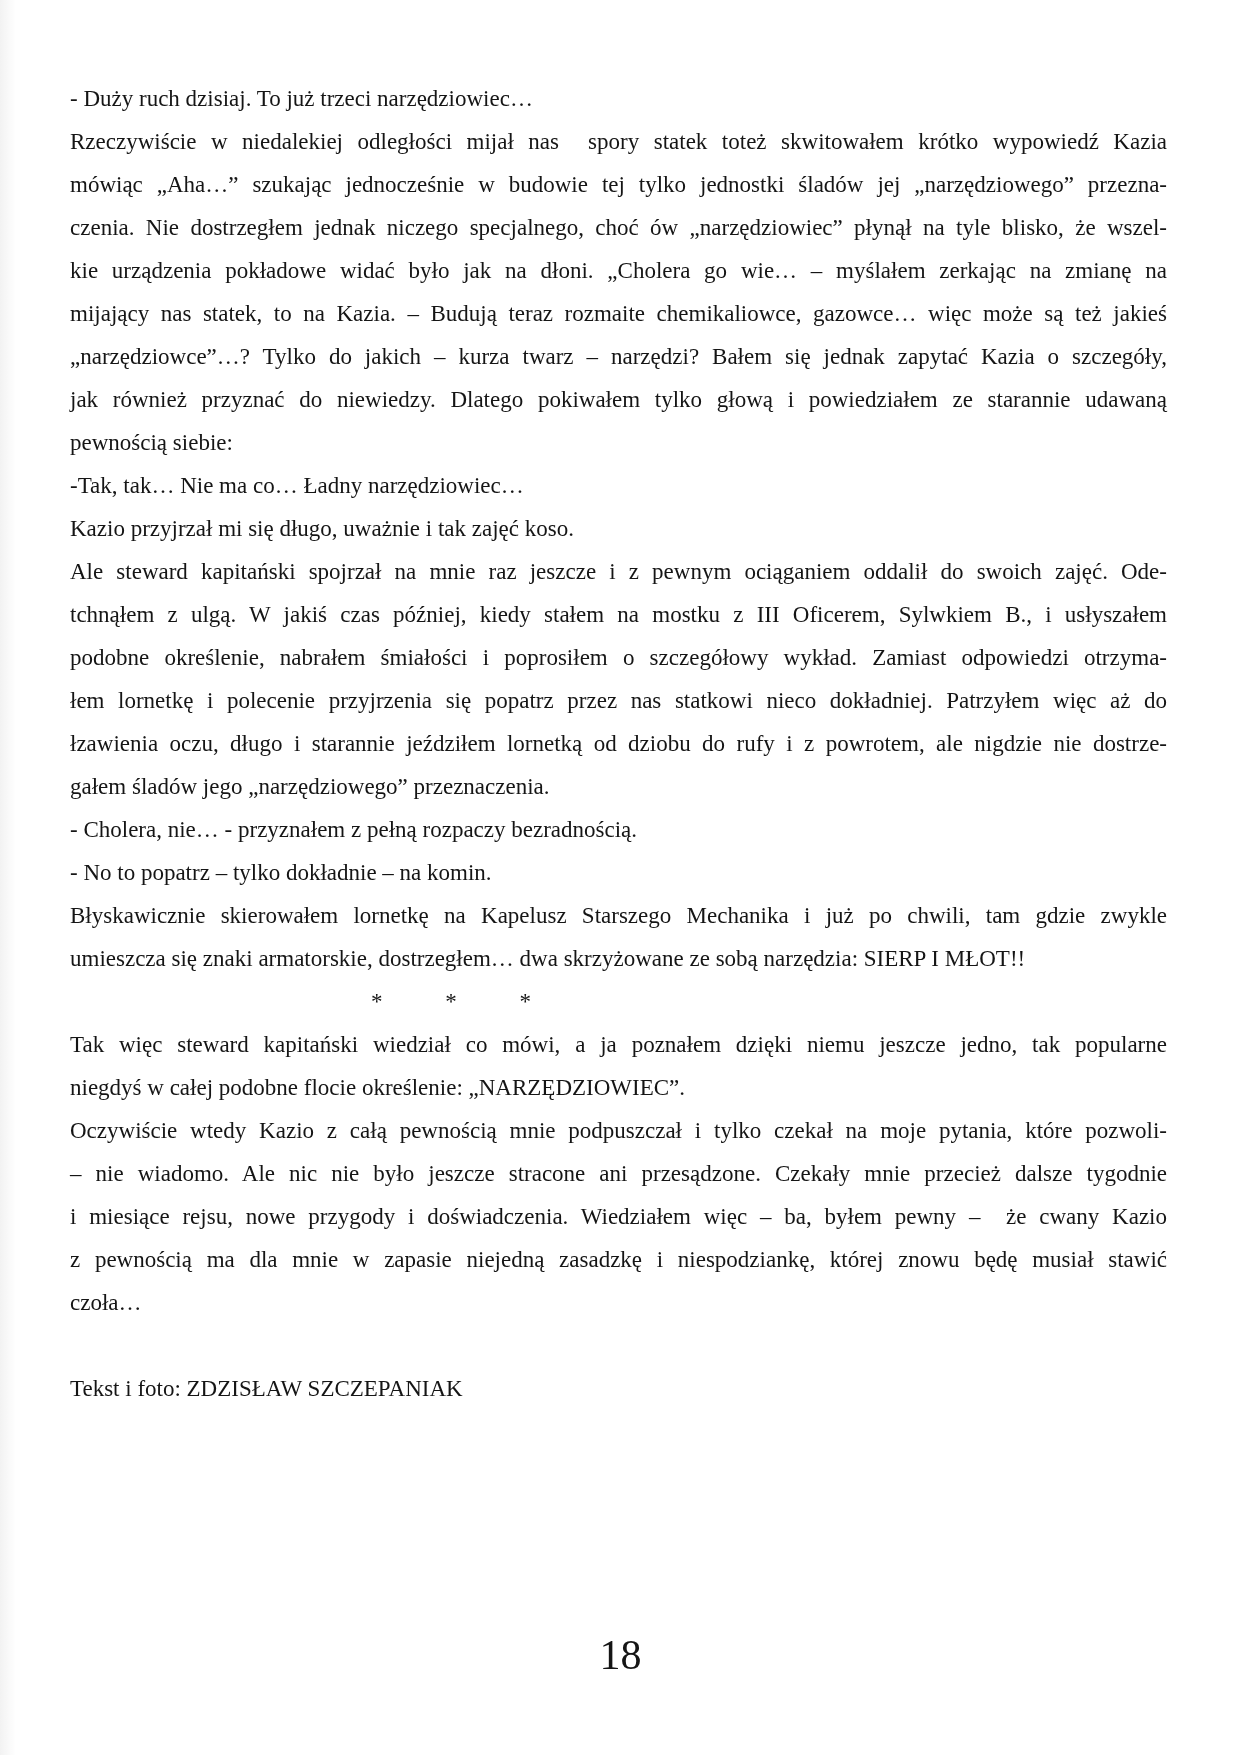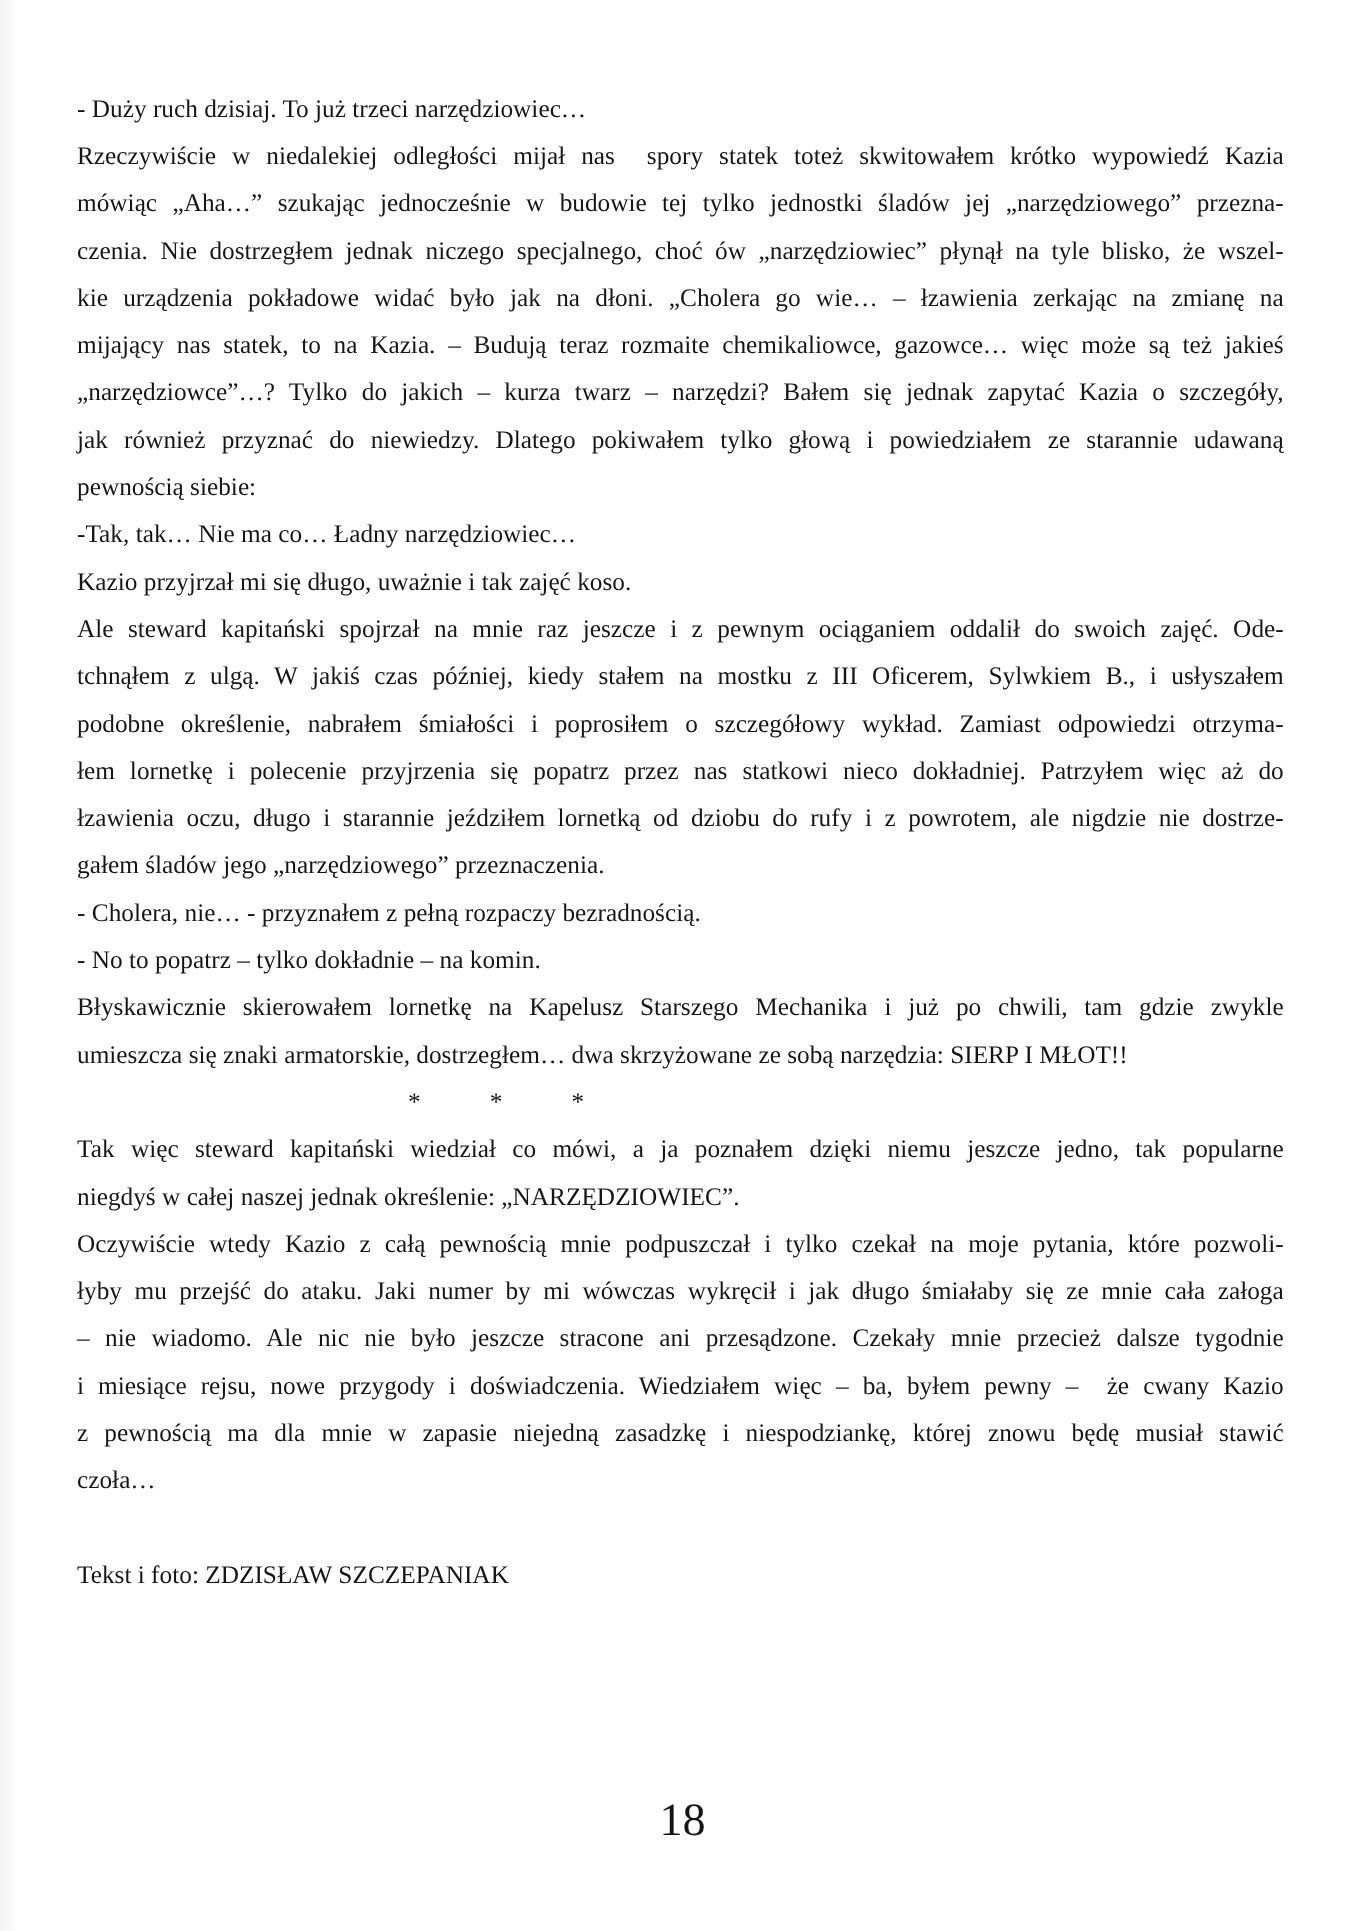--- a/index.html
+++ b/index.html
@@ -53,42 +53,41 @@
 </head>
 <body>
 
 <div class="scan-edge"></div>
 
 <main class="text-block" id="lines">
     <div class="line">- Duży ruch dzisiaj. To już trzeci narzędziowiec…</div>
     <div class="line just">Rzeczywiście w niedalekiej odległości mijał nas&nbsp; spory statek toteż skwitowałem krótko wypowiedź Kazia</div>
     <div class="line just">mówiąc „Aha…” szukając jednocześnie w budowie tej tylko jednostki śladów jej „narzędziowego” przezna-</div>
     <div class="line just">czenia. Nie dostrzegłem jednak niczego specjalnego, choć ów „narzędziowiec” płynął na tyle blisko, że wszel-</div>
-    <div class="line just">kie urządzenia pokładowe widać było jak na dłoni. „Cholera go wie… – łzawienia zerkając na zmianę na</div>
+    <div class="line just">kie urządzenia pokładowe widać było jak na dłoni. „Cholera go wie… – myślałem zerkając na zmianę na</div>
     <div class="line just">mijający nas statek, to na Kazia. – Budują teraz rozmaite chemikaliowce, gazowce… więc może są też jakieś</div>
     <div class="line just">„narzędziowce”…? Tylko do jakich – kurza twarz – narzędzi? Bałem się jednak zapytać Kazia o szczegóły,</div>
     <div class="line just">jak również przyznać do niewiedzy. Dlatego pokiwałem tylko głową i powiedziałem ze starannie udawaną</div>
     <div class="line">pewnością siebie:</div>
     <div class="line">-Tak, tak… Nie ma co… Ładny narzędziowiec…</div>
     <div class="line">Kazio przyjrzał mi się długo, uważnie i tak zajęć koso.</div>
     <div class="line just">Ale steward kapitański spojrzał na mnie raz jeszcze i z pewnym ociąganiem oddalił do swoich zajęć. Ode-</div>
     <div class="line just">tchnąłem z ulgą. W jakiś czas później, kiedy stałem na mostku z III Oficerem, Sylwkiem B., i usłyszałem</div>
     <div class="line just">podobne określenie, nabrałem śmiałości i poprosiłem o szczegółowy wykład. Zamiast odpowiedzi otrzyma-</div>
     <div class="line just">łem lornetkę i polecenie przyjrzenia się popatrz przez nas statkowi nieco dokładniej. Patrzyłem więc aż do</div>
     <div class="line just">łzawienia oczu, długo i starannie jeździłem lornetką od dziobu do rufy i z powrotem, ale nigdzie nie dostrze-</div>
     <div class="line">gałem śladów jego „narzędziowego” przeznaczenia.</div>
     <div class="line">- Cholera, nie… - przyznałem z pełną rozpaczy bezradnością.</div>
     <div class="line">- No to popatrz – tylko dokładnie – na komin.</div>
     <div class="line just">Błyskawicznie skierowałem lornetkę na Kapelusz Starszego Mechanika i już po chwili, tam gdzie zwykle</div>
     <div class="line">umieszcza się znaki armatorskie, dostrzegłem… dwa skrzyżowane ze sobą narzędzia: SIERP I MŁOT!!</div>
     <div class="line sep">* * *</div>
     <div class="line just">Tak więc steward kapitański wiedział co mówi, a ja poznałem dzięki niemu jeszcze jedno, tak popularne</div>
-    <div class="line">niegdyś w całej naszej jednak określenie: „NARZĘDZIOWIEC”.</div>
+    <div class="line">niegdyś w całej podobne flocie określenie: „NARZĘDZIOWIEC”.</div>
     <div class="line just">Oczywiście wtedy Kazio z całą pewnością mnie podpuszczał i tylko czekał na moje pytania, które pozwoli-</div>
-    <div class="line just">łyby mu przejść do ataku. Jaki numer by mi wówczas wykręcił i jak długo śmiałaby się ze mnie cała załoga</div>
     <div class="line just">– nie wiadomo. Ale nic nie było jeszcze stracone ani przesądzone. Czekały mnie przecież dalsze tygodnie</div>
     <div class="line just">i miesiące rejsu, nowe przygody i doświadczenia. Wiedziałem więc – ba, byłem pewny –&nbsp; że cwany Kazio</div>
     <div class="line just">z pewnością ma dla mnie w zapasie niejedną zasadzkę i niespodziankę, której znowu będę musiał stawić</div>
     <div class="line">czoła…</div>
     <div class="line blank"></div>
     <div class="line">Tekst i foto: ZDZISŁAW SZCZEPANIAK</div>
   </main>
 
 <div class="page-number">18</div>
 

